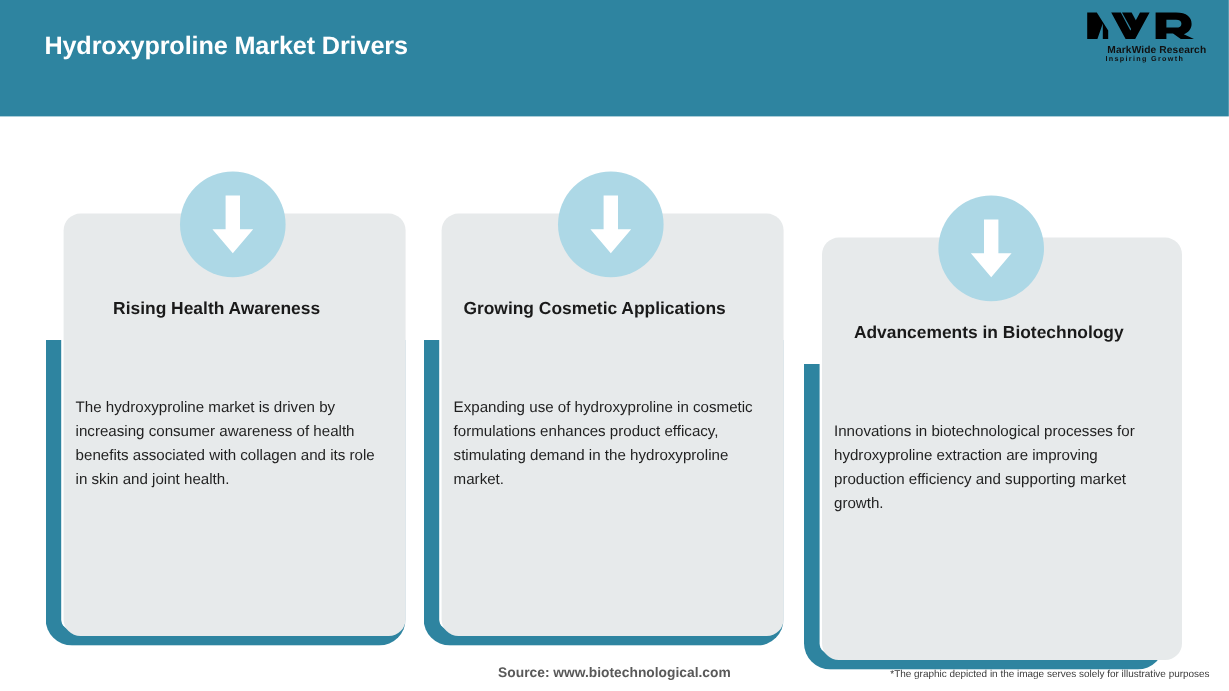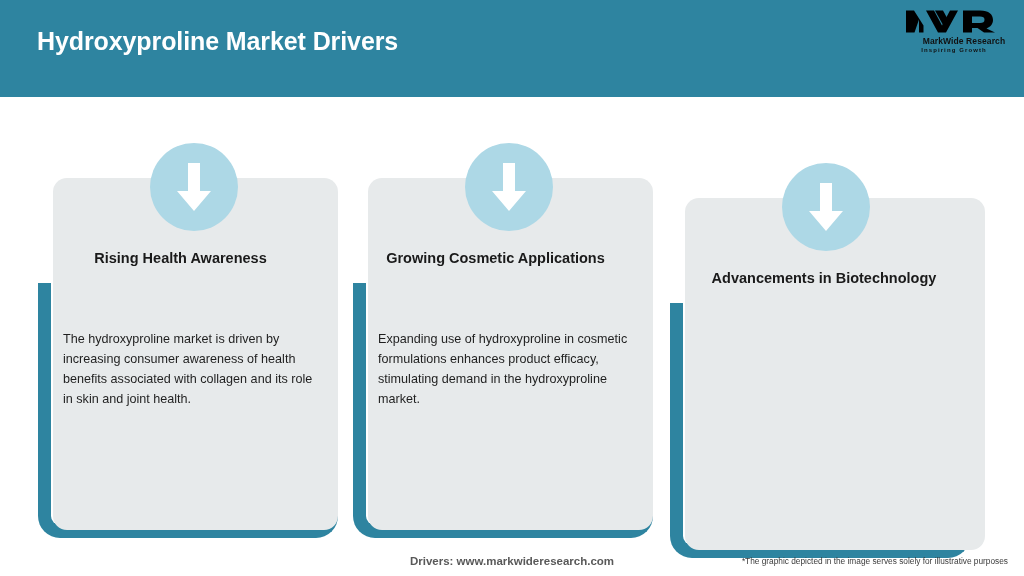--- a/index.html
+++ b/index.html
@@ -21,21 +21,21 @@
     left: 0;
     top: 0;
     width: 1024px;
     height: 97px;
     background: #2E84A0;
   }
   .header-title {
     position: absolute;
     left: 37px;
     top: 27px;
-    font-size: 25px;
+    font-size: 21px;
     font-weight: bold;
     color: #ffffff;
     letter-spacing: -0.1px;
     white-space: nowrap;
   }
   .logo {
     position: absolute;
     right: 18px;
     top: 8px;
     width: 104px;
@@ -230,18 +230,19 @@
 
   <div class="card-unit u3">
     <div class="bracket"></div>
     <div class="panel"></div>
     <div class="icon-circle">
       <svg width="40" height="52" viewBox="0 0 40 52">
         <polygon points="14,2 26,2 26,30 37,30 20,50 3,30 14,30" fill="#ffffff"></polygon>
       </svg>
     </div>
     <div class="card-title">Advancements in Biotechnology</div>
+    <div class="card-body">Innovations in biotechnological processes for hydroxyproline extraction are improving production efficiency and supporting market growth.</div>
   </div>
 
 </div>
 
-<div class="source">Drivers: www.markwideresearch.com</div>
+<div class="source">Source: www.biotechnological.com</div>
 <div class="disclaimer">*The graphic depicted in the image serves solely for illustrative purposes</div>
 
 </body></html>

